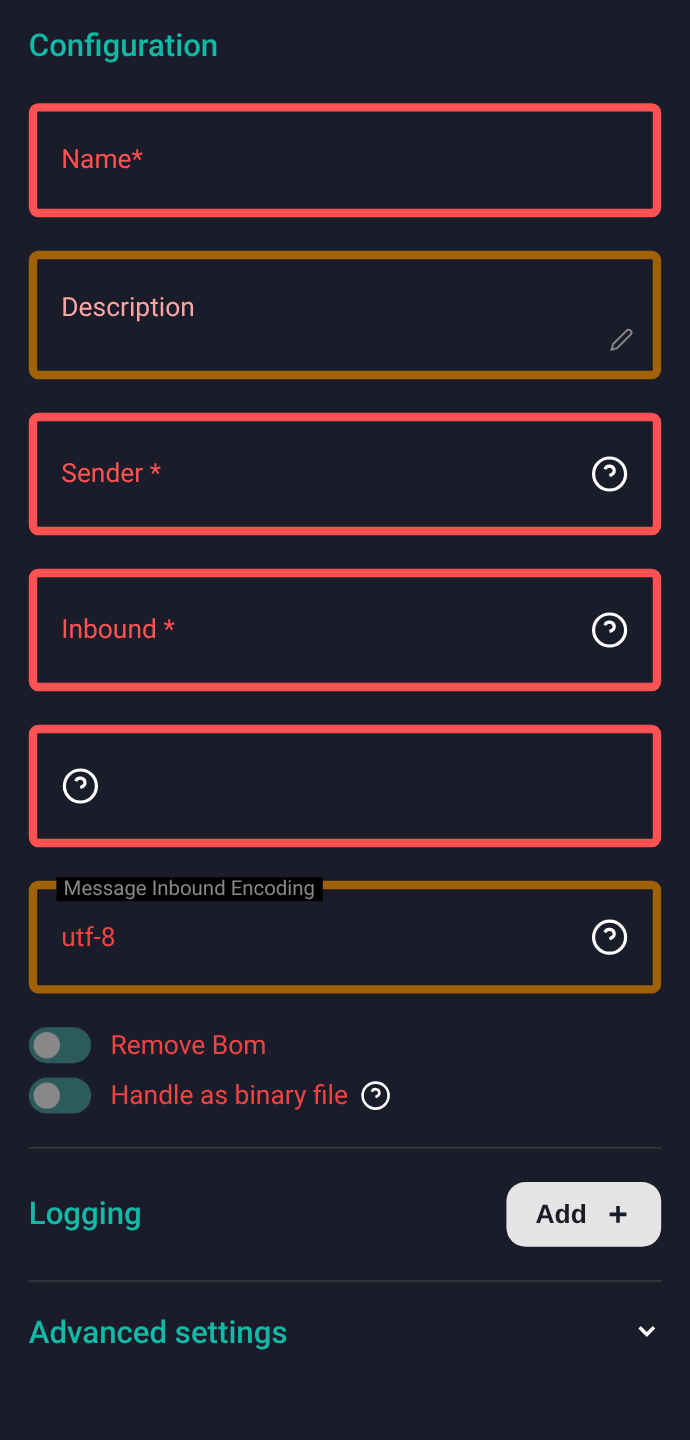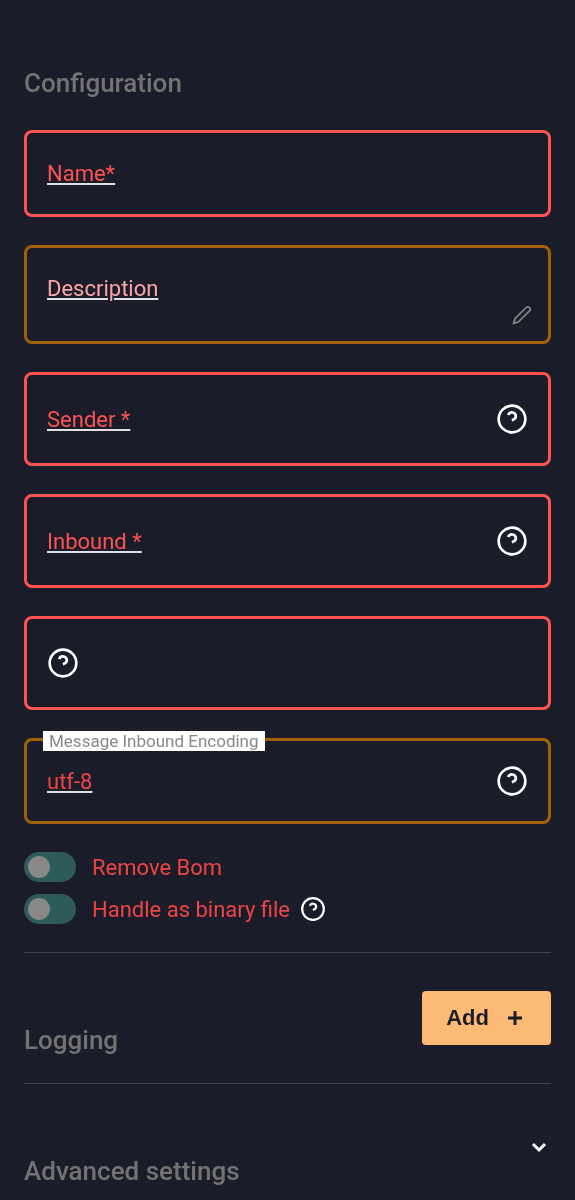--- a/index.html
+++ b/index.html
@@ -11,34 +11,32 @@
       background-color: #1a1d29;
       color: #e0e0e0;
       font-family: -apple-system, BlinkMacSystemFont, 'Segoe UI', Roboto, sans-serif;
       width: 575px;
       height: 1200px;
       padding: 24px;
     }
     .section-title {
       font-size: 26px;
       font-weight: 500;
-      color: #737373;
+      color: #14b8a6;
       margin-bottom: 32px;
-      margin-top: 44px;
     }
     .form-field {
       position: relative;
-      border: 3px solid #a16207;
+      border: 7px solid #a16207;
       border-radius: 8px;
       padding: 28px 20px;
       margin-bottom: 28px;
       display: flex;
       align-items: center;
       justify-content: space-between;
-      text-decoration: underline;
     }
     .form-field.error {
       border-color: #ff5252;
     }
     .form-field.error .field-label {
       color: #ff5252;
     }
     .form-field.with-legend {
       padding-top: 24px;
       padding-bottom: 24px;
@@ -49,21 +47,21 @@
       font-weight: 400;
     }
     .field-value {
       font-size: 22px;
       color: #ef4444;
     }
     .field-legend {
       position: absolute;
       top: -10px;
       left: 16px;
-      background: #ffffff;
+      background: #000000;
       padding: 0 6px;
       font-size: 17px;
       color: #888;
     }
     .description-field {
       padding: 28px 20px 40px 20px;
       position: relative;
     }
     .help-icon {
       width: 32px;
@@ -130,24 +128,24 @@
       border-top: 1px solid #444;
       margin: 28px 0;
     }
     .section-row {
       display: flex;
       align-items: center;
       justify-content: space-between;
       margin-bottom: 8px;
     }
     .add-button {
-      background-color: #fdba74;
+      background-color: #e5e5e5;
       color: #1a1d29;
       border: none;
-      border-radius: 4px;
+      border-radius: 16px;
       padding: 14px 24px;
       font-size: 22px;
       font-weight: 700;
       display: flex;
       align-items: center;
       gap: 14px;
       cursor: pointer;
     }
     .add-button svg {
       width: 24px;

